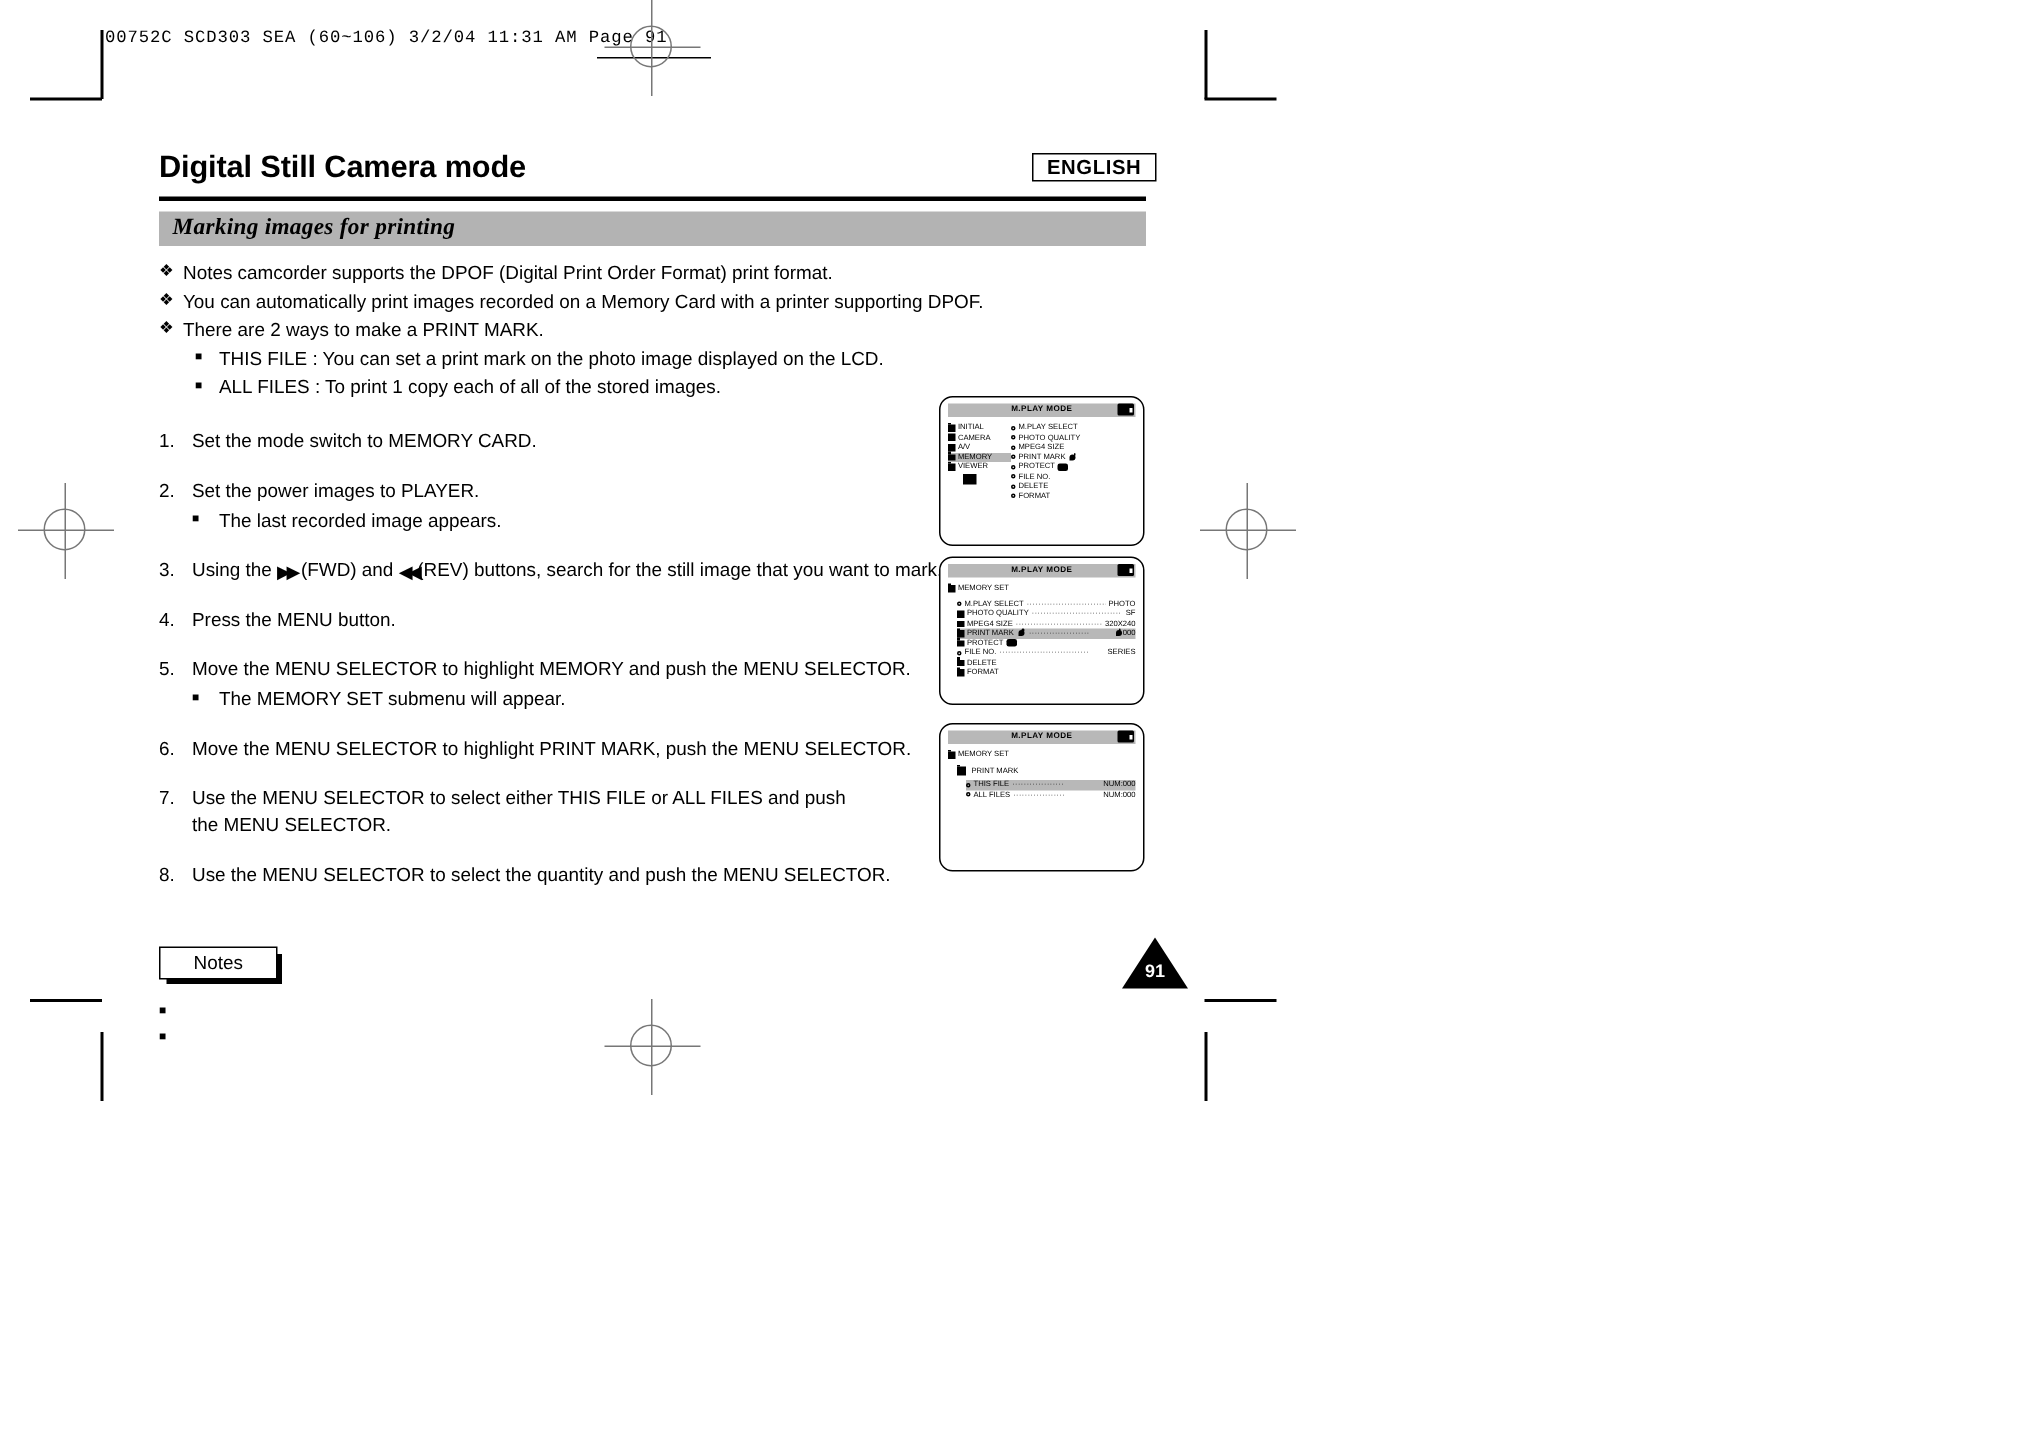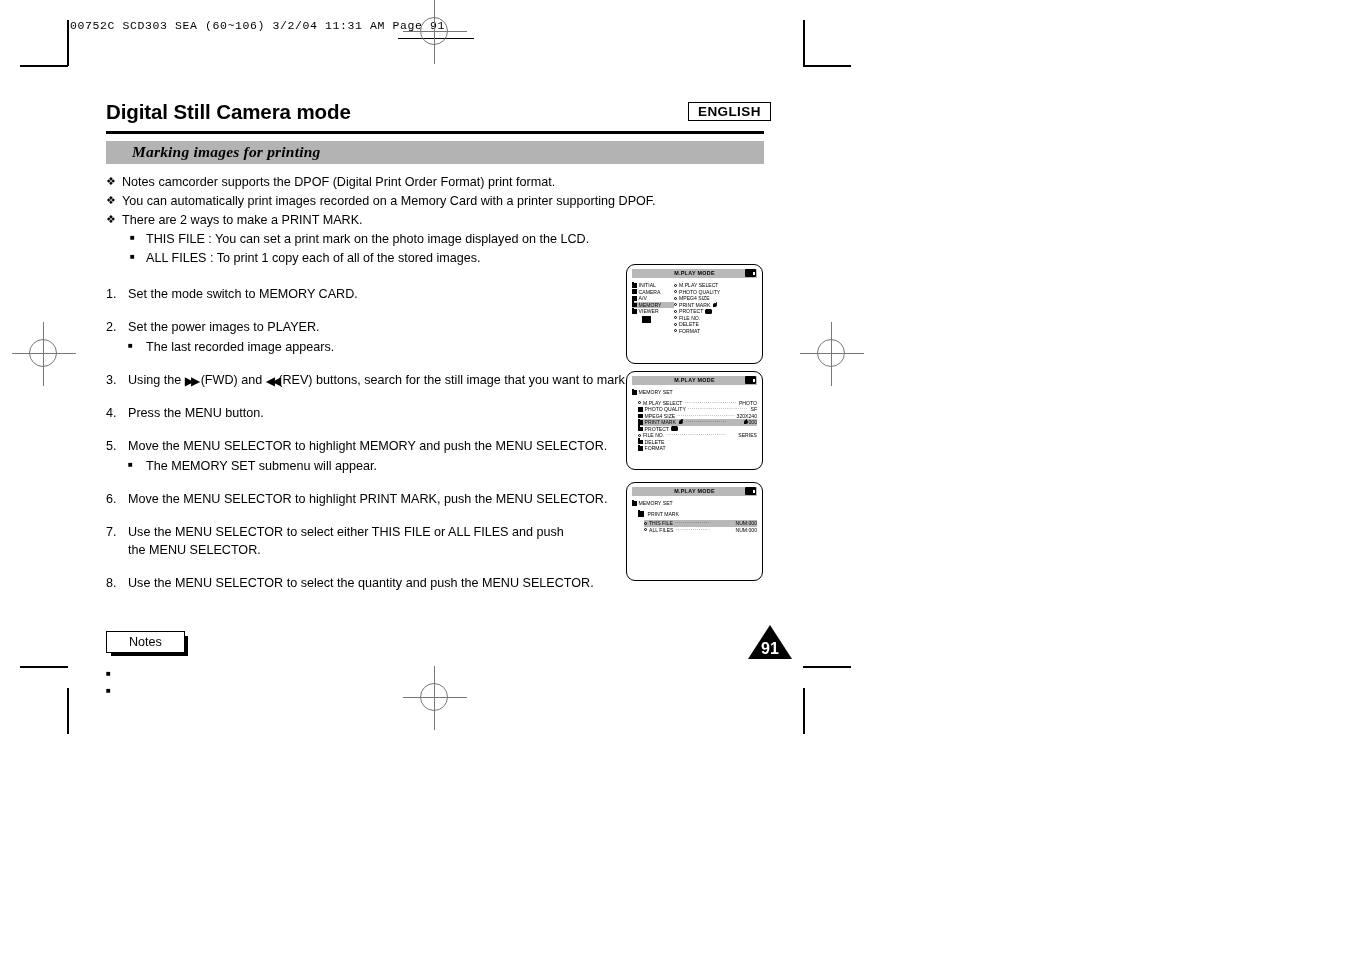--- a/index.html
+++ b/index.html
@@ -79,21 +79,21 @@
     margin: 0;
     padding: 0 0 7px 0;
   }
   .title-rule {
     width: 658px; height: 2.6px; background: #000; margin-bottom: 7px;
   }
 
   .section-band {
     width: 658px;
     background: #b3b3b3;
-    padding: 2px 0 3px 26px;
+    padding: 2px 0 3px 9px;
     box-sizing: border-box;
     font-family: "Liberation Serif", serif;
     font-weight: bold;
     font-style: italic;
     font-size: 15.5px;
     letter-spacing: .2px;
   }
 
   .bullets { margin-top: 9px; }
   .blt {
@@ -180,21 +180,21 @@
     border-left: 22px solid transparent;
     border-right: 22px solid transparent;
     border-bottom: 34px solid #000;
   }
   .pagenum .pnum {
     position: absolute;
     left: 0; top: 15px;
     width: 44px;
     text-align: center;
     color: #fff;
-    font-size: 16px;
+    font-size: 12px;
     font-weight: bold;
   }
 
   
   .lcd {
     position: absolute;
     width: 137px;
     border: 1.3px solid #000;
     border-radius: 9px;
     background: #fff;

